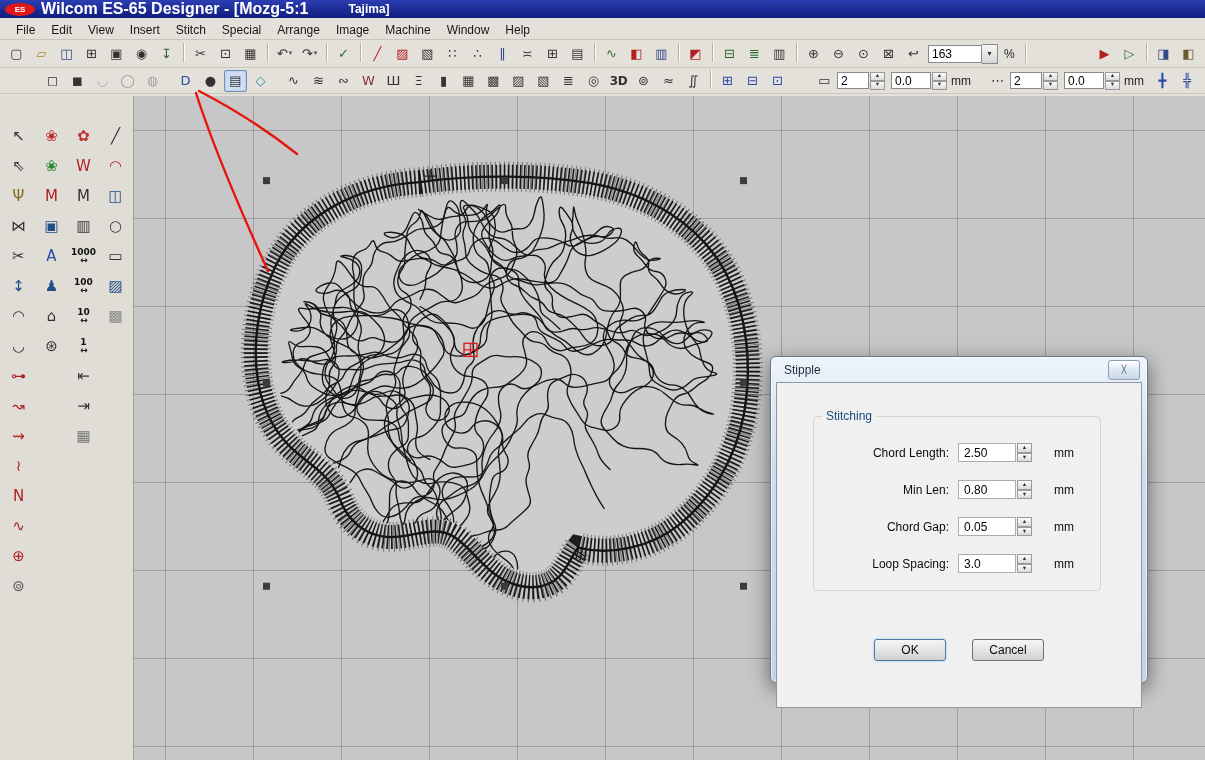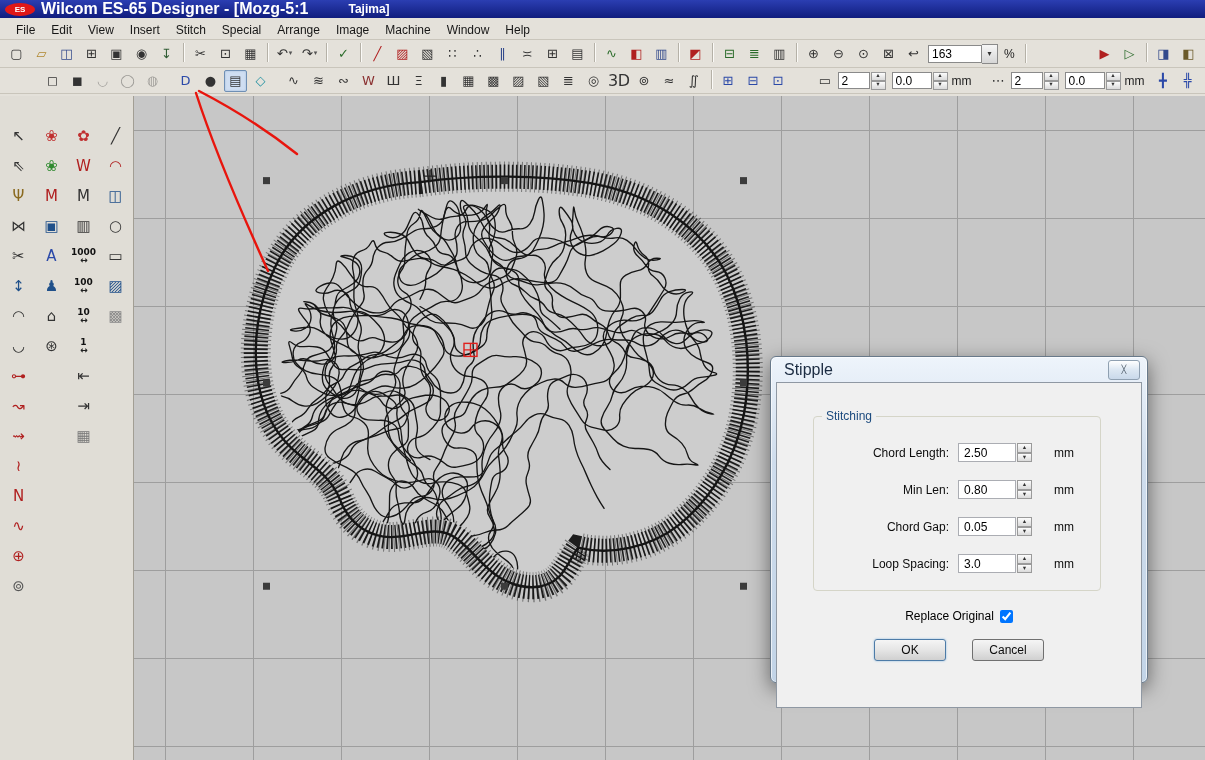--- a/index.html
+++ b/index.html
@@ -18,21 +18,21 @@
   .menu-item{padding:2px 8px;color:#161616}
   
   .toolbar{background:#e4e1da;display:flex;align-items:center;border-bottom:1px solid #c9c5bb}
   #toolbar1{height:27px;padding:0 4px}
   #toolbar2{height:25px;padding:0 4px 0 40px}
   .tbtn{min-width:21px;height:20px;display:inline-flex;align-items:center;justify-content:center;
     font-size:13px;color:#333;border:1px solid transparent;border-radius:2px;margin:0 1px;
     font-family:"DejaVu Sans",sans-serif;line-height:1;cursor:default}
   .tbtn.sel{border:1px solid #6f8fb4;background:#cfdef2;box-shadow:inset 0 0 2px #9db8d6}
   .tbtn.dis{opacity:.4}
-  .tbtn.wide{font-size:16px;font-weight:normal;letter-spacing:-.5px}
+  .tbtn.wide{font-size:12px;font-weight:bold;letter-spacing:-.5px}
   .tsep{width:1px;height:19px;background:#b5b1a7;margin:0 4px;box-shadow:1px 0 0 #fbfaf7}
   .dd{font-size:7px;margin-left:1px;color:#555}
   .combo{display:inline-flex;align-items:center;margin:0 2px}
   .combo input{width:46px;height:16px;border:1px solid #8a8a8a;font-size:12px;padding:0 3px;font-family:"Liberation Sans",sans-serif}
   .dd-btn{width:15px;height:18px;border:1px solid #8a8a8a;border-left:none;background:linear-gradient(#f6f6f6,#d6d6d6);font-size:8px;display:inline-flex;align-items:center;justify-content:center;color:#333}
   .unit{color:#222;margin:0 6px 0 4px}
   .spin{display:inline-flex;flex-direction:column;width:15px;height:18px;margin-left:1px}
   .spin span{flex:1;border:1px solid #9a9a9a;background:linear-gradient(#fcfcfc,#dadada);font-size:5.5px;display:flex;align-items:center;justify-content:center;color:#333;line-height:1}
   .field{width:32px;height:15px;border:1px solid #8a8a8a;font-size:12px;padding:0 3px;font-family:"Liberation Sans",sans-serif}
   .spacer{flex:1}
@@ -65,21 +65,21 @@
   
   .annot{position:absolute;inset:0;width:100%;height:100%;z-index:200;pointer-events:none}
   .annot path{fill:none;stroke:#e8150d;stroke-width:2.4;stroke-linecap:round}
   
   .dialog{position:absolute;left:770px;top:356px;width:378px;height:327px;z-index:50;box-sizing:border-box;
     border:1px solid #68798a;border-radius:6px;
     background:linear-gradient(180deg,#eef4fb,#cfdded 32%,#c2d4e7);
     box-shadow:0 6px 20px rgba(0,0,0,.5), inset 0 0 0 1px rgba(255,255,255,.65);
     padding:0 5px 5px 5px}
   .dlg-titlebar{height:25px;display:flex;align-items:center;padding:0 2px 0 8px;color:#1c2c42}
-  .dlg-title{flex:1;font-size:16px}
+  .dlg-title{flex:1;font-size:12px}
   .dlg-close{width:30px;height:18px;border:1px solid #8fa0b1;border-radius:3px;
     background:linear-gradient(#ffffff,#dce7f2 50%,#c9d9ea);
     display:flex;align-items:center;justify-content:center;font-size:8px;color:#4d5a68;font-family:"DejaVu Sans",sans-serif}
   .dlg-body{background:#f0f0f0;border:1px solid #8f98a3;height:326px;box-sizing:border-box;position:relative}
   .dlg-group{position:absolute;left:36px;right:40px;top:26px;height:180px;margin:0;padding:0;
     border:1px solid #d5d5c8;border-radius:4px}
   .dlg-group legend{margin-left:8px;padding:0 4px;font-size:12px;color:#1b4a7e}
   .frow{display:flex;align-items:center;justify-content:flex-end;height:23px;margin:14px 16px 0 0}
   .frow:first-of-type{margin-top:18px}
   .flabel{margin-right:9px;color:#0c0c0c;white-space:nowrap}
@@ -401,24 +401,20 @@
         <span class="flabel">Loop Spacing:</span>
         <input class="finput" value="3.0" style="">
         <span class="spin">
             <span>▲</span>
             <span>▼</span>
           </span>
         <span class="funit">mm</span>
       </div>
     </fieldset>
 
-    <div class="replace-row">
-      <span>Replace Original</span>
-      <input type="checkbox" id="replace-cb" checked="" style="">
-    </div>
 
     <div class="btn-row">
       <button class="dlg-btn default">OK</button>
       <button class="dlg-btn">Cancel</button>
     </div>
   </div>
 </div>
 
 <svg class="annot" viewBox="0 0 1205 760">
   <path d="M268 271 C 238 205 211 140 196 93"></path>

